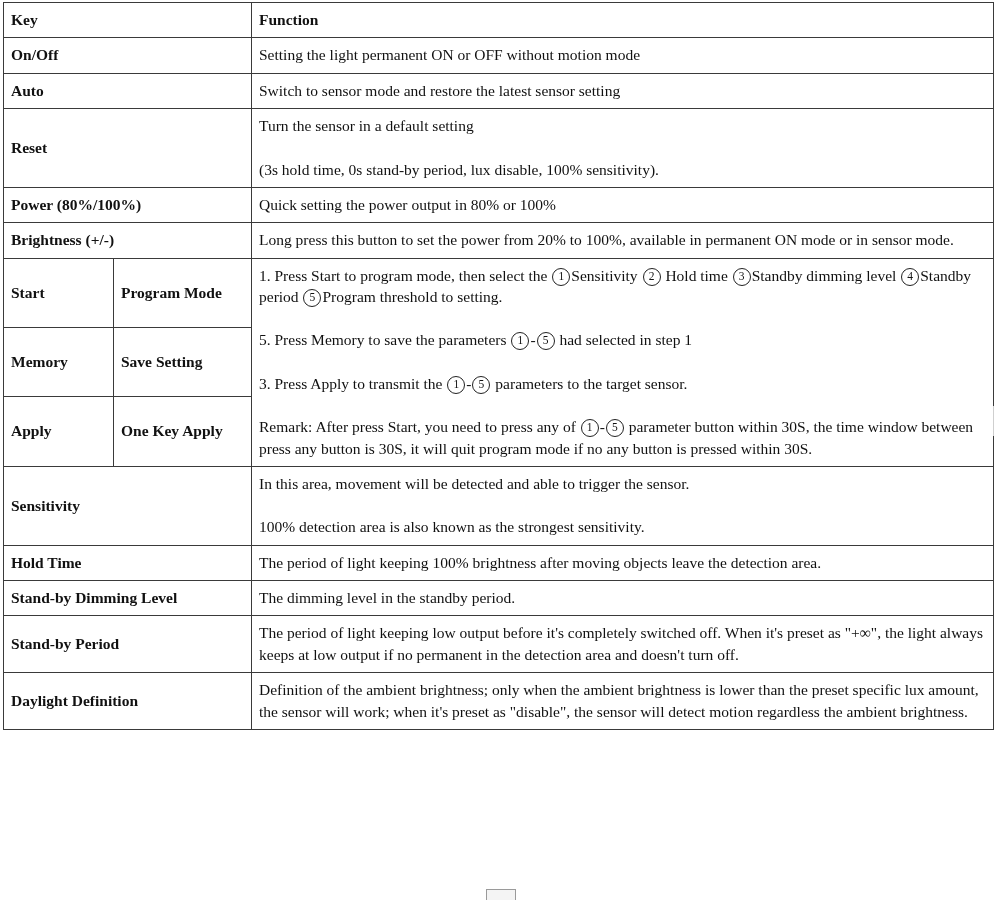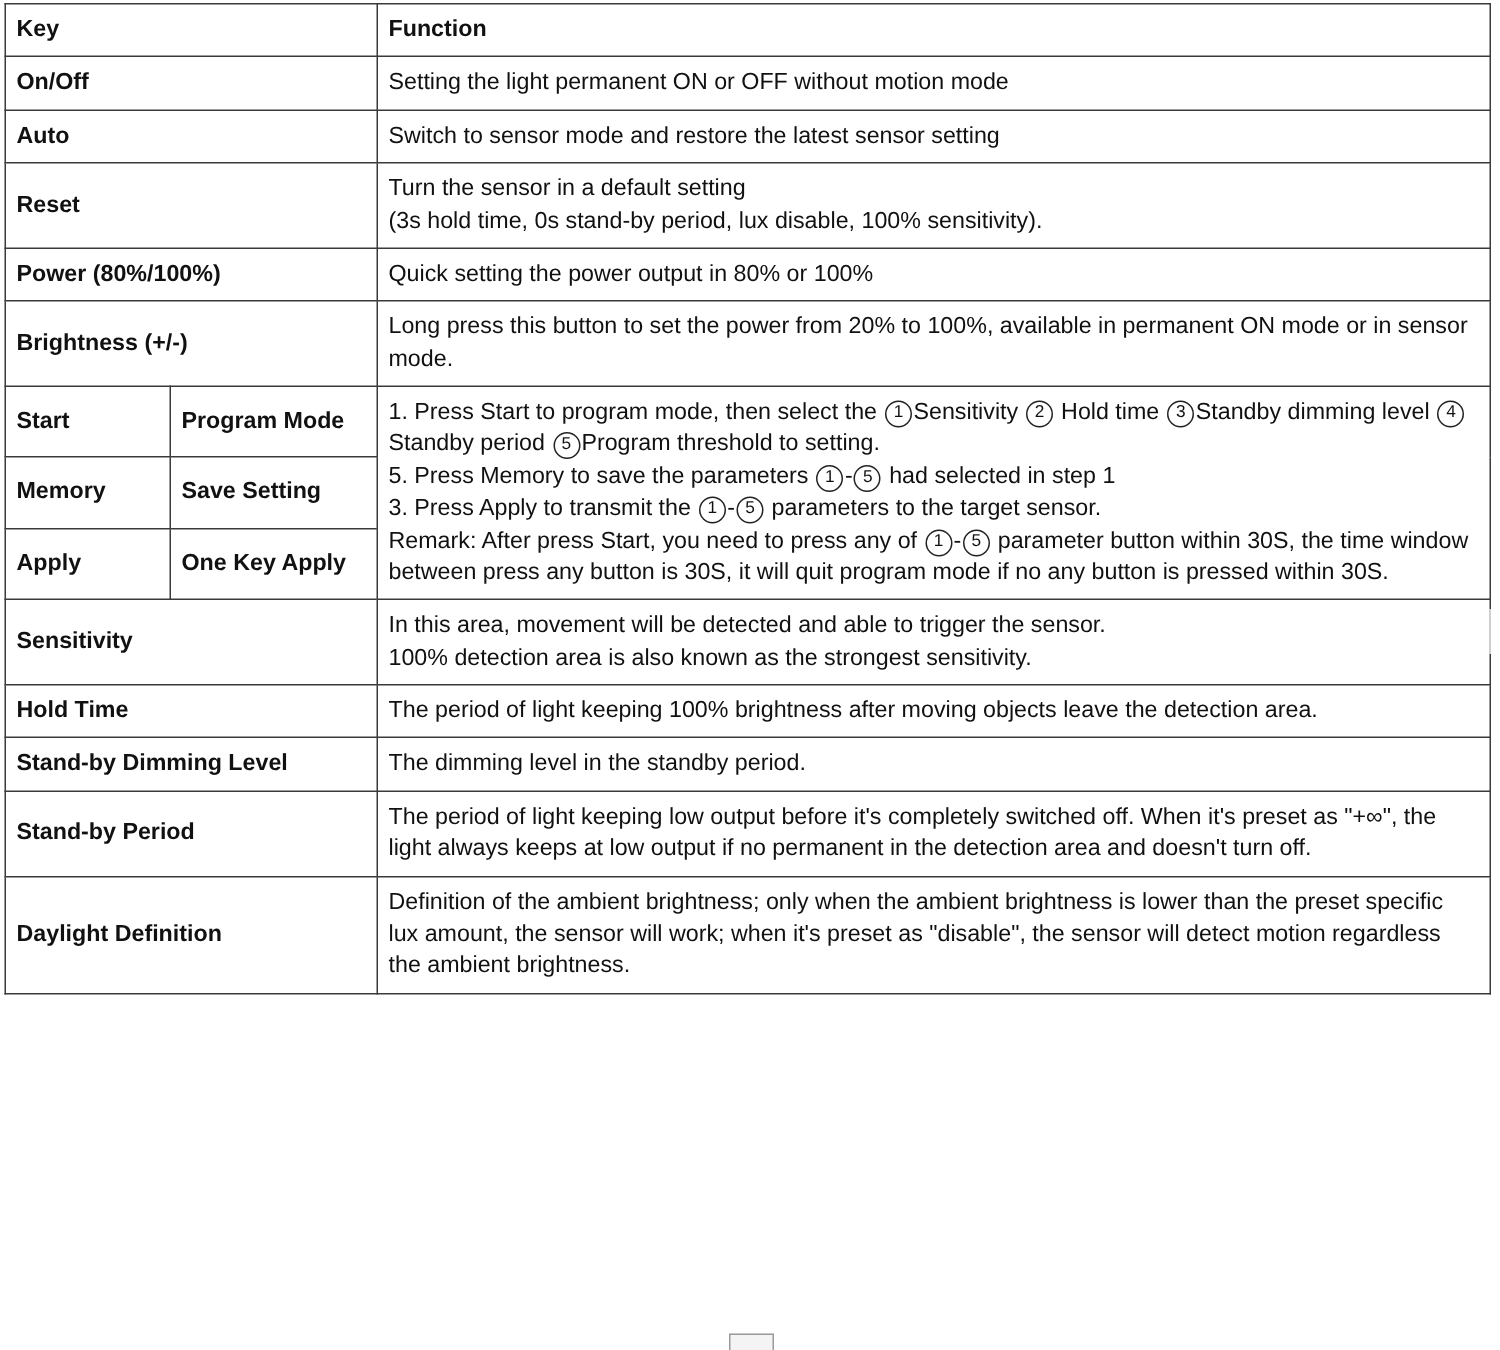--- a/index.html
+++ b/index.html
@@ -20,36 +20,37 @@
     position: relative;
     box-sizing: border-box;
   }
   table.keytable {
     border-collapse: collapse;
     table-layout: fixed;
     width: 914px;
     margin-left: 3px;
     margin-top: 2px;
     font-size: 15.5px;
+    font-family: Liberation Serif, serif;
   }
   table.keytable td {
     border: 1px solid #3a3a3a;
     padding: 6px 7px 7px 7px;
     vertical-align: middle;
     line-height: 1.38;
     word-wrap: break-word;
   }
   .col-key { width: 110px; }
   .col-sub { width: 138px; }
   .col-fn  { width: 742px; }
   .cell-fn p {
     margin: 0;
   }
   .cell-fn p + p {
-    margin-top: 0;
+    margin-top: 22px;
   }
   .cell-key, .cell-sub {
     font-weight: bold;
   }
   .circnum {
     display: inline-block;
     width: 16px;
     height: 16px;
     line-height: 15px;
     border: 1px solid #222;

